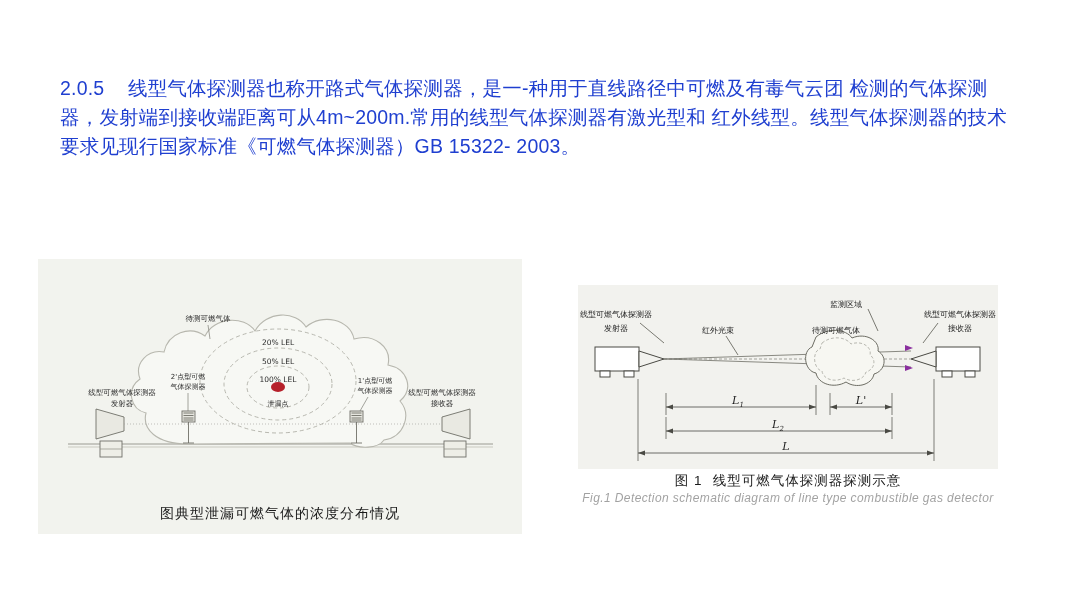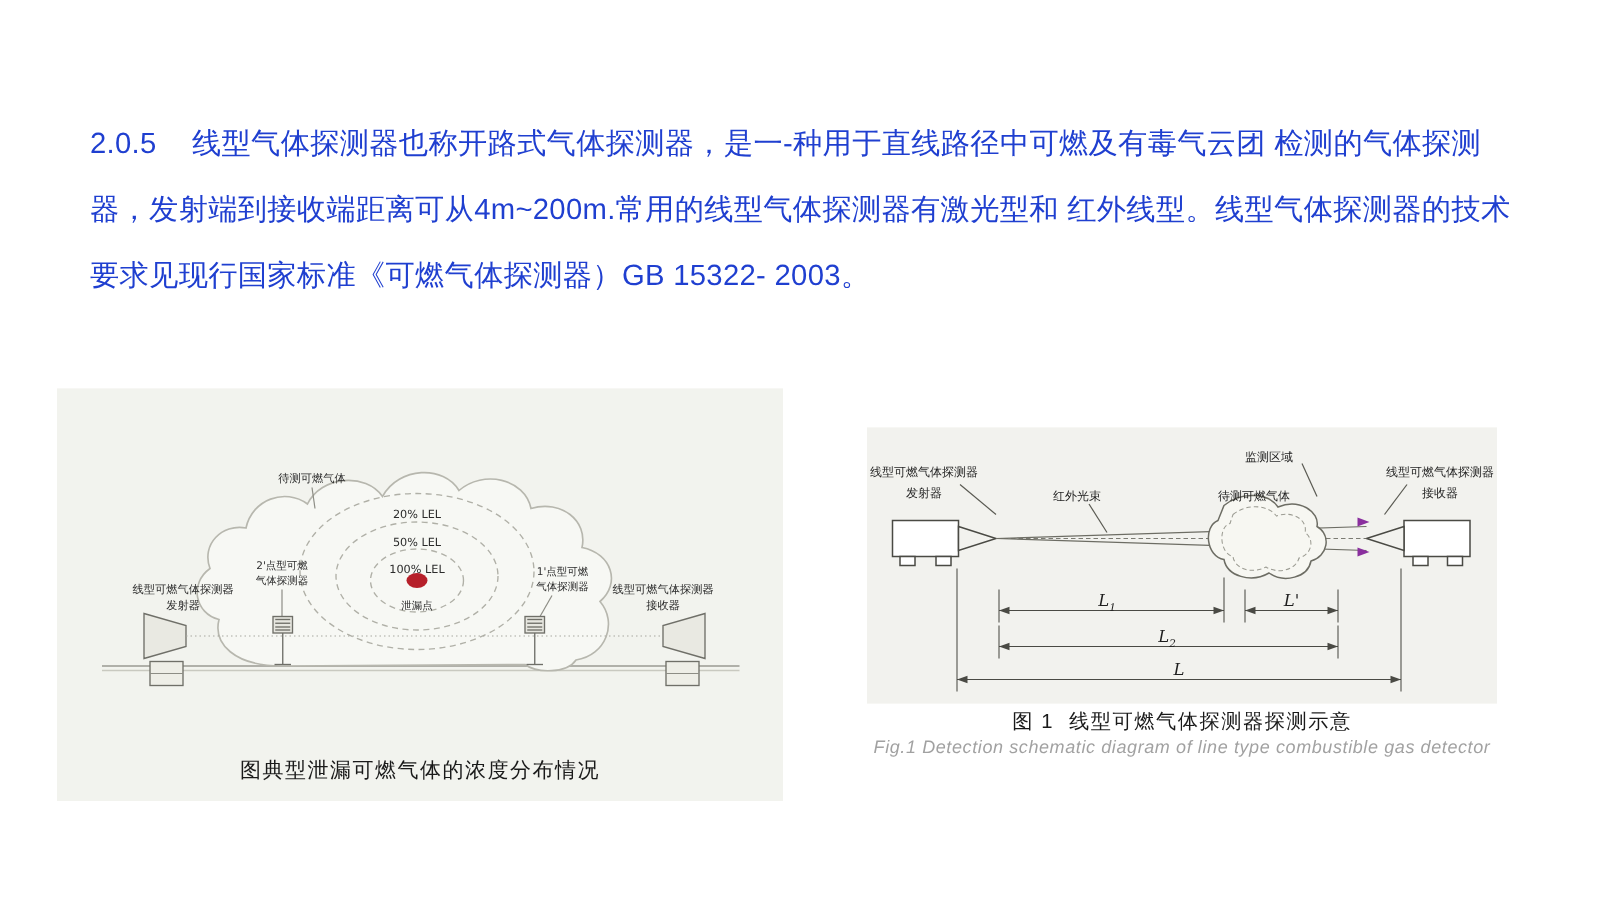--- a/index.html
+++ b/index.html
@@ -20,21 +20,21 @@
     width: 1080px;
     height: 608px;
   }
   .paragraph {
     position: absolute;
     left: 60px;
     top: 74px;
     width: 960px;
     color: #1f3fd0;
     font-size: 19.5px;
-    line-height: 44px;
+    line-height: 29px;
     letter-spacing: 0.2px;
     text-align: left;
     font-family: "Liberation Sans", sans-serif;
   }
   .paragraph .indent {
     display: inline-block;
     width: 18px;
   }
 
   

